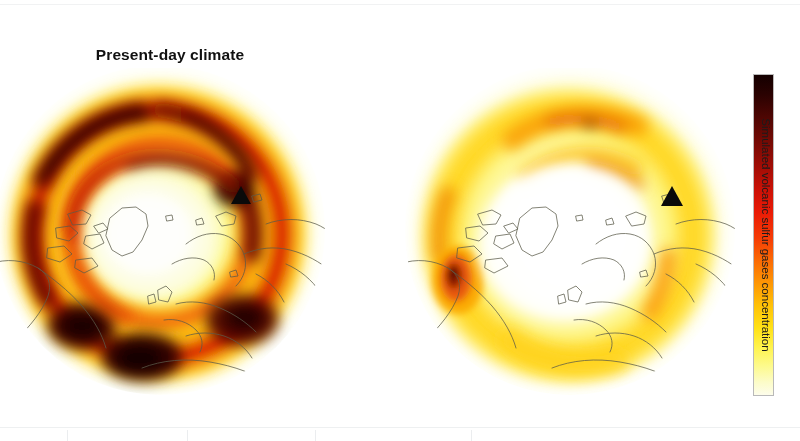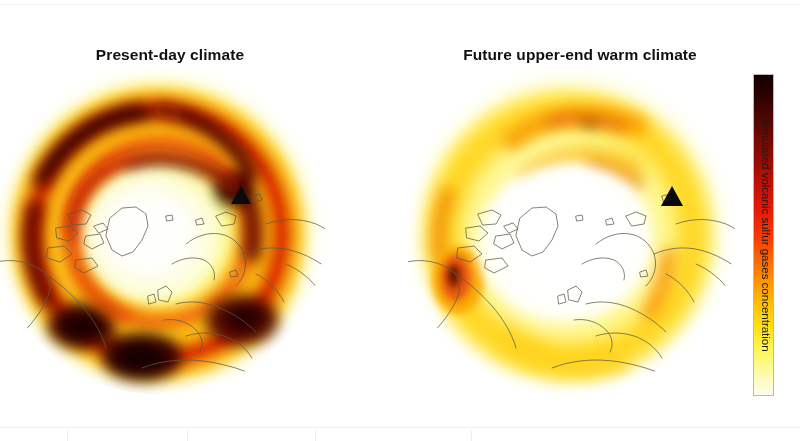--- a/index.html
+++ b/index.html
@@ -272,21 +272,20 @@
         </g>
 
         <g transform="translate(251,128)">
           <polygon points="0,-10 10,8 -10,8" fill="#0a0a0a"></polygon>
         </g>
       </svg>
     </div>
   </div>
 
   <div class="panel panel-right">
-    <div class="panel-title">Future upper-end warm climate</div>
 
     <div class="map-area">
       <svg width="360" height="335" viewBox="0 0 360 335">
         <defs>
           <radialGradient id="haloR" cx="50%" cy="50%" r="50%">
             <stop offset="0%" stop-color="#ffffff" stop-opacity="1"></stop>
             <stop offset="55%" stop-color="#fefee4" stop-opacity="1"></stop>
             <stop offset="84%" stop-color="#fdfa9e" stop-opacity="0.9"></stop>
             <stop offset="100%" stop-color="#ffffff" stop-opacity="0"></stop>
           </radialGradient>

